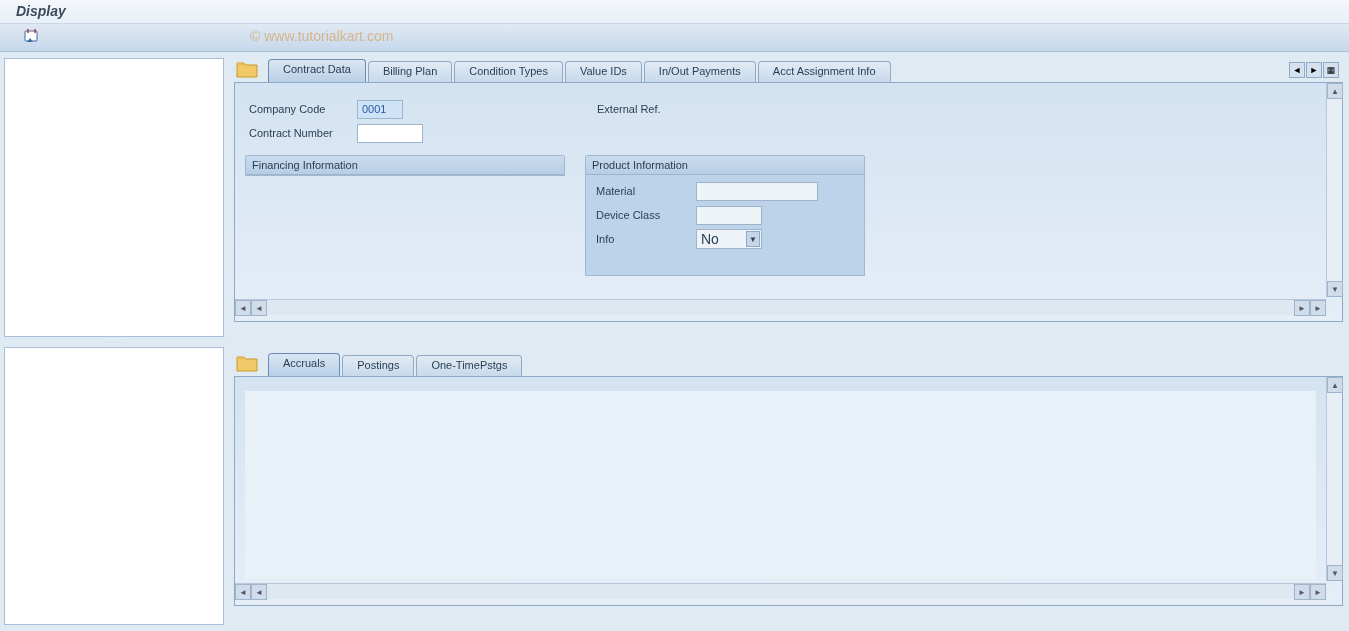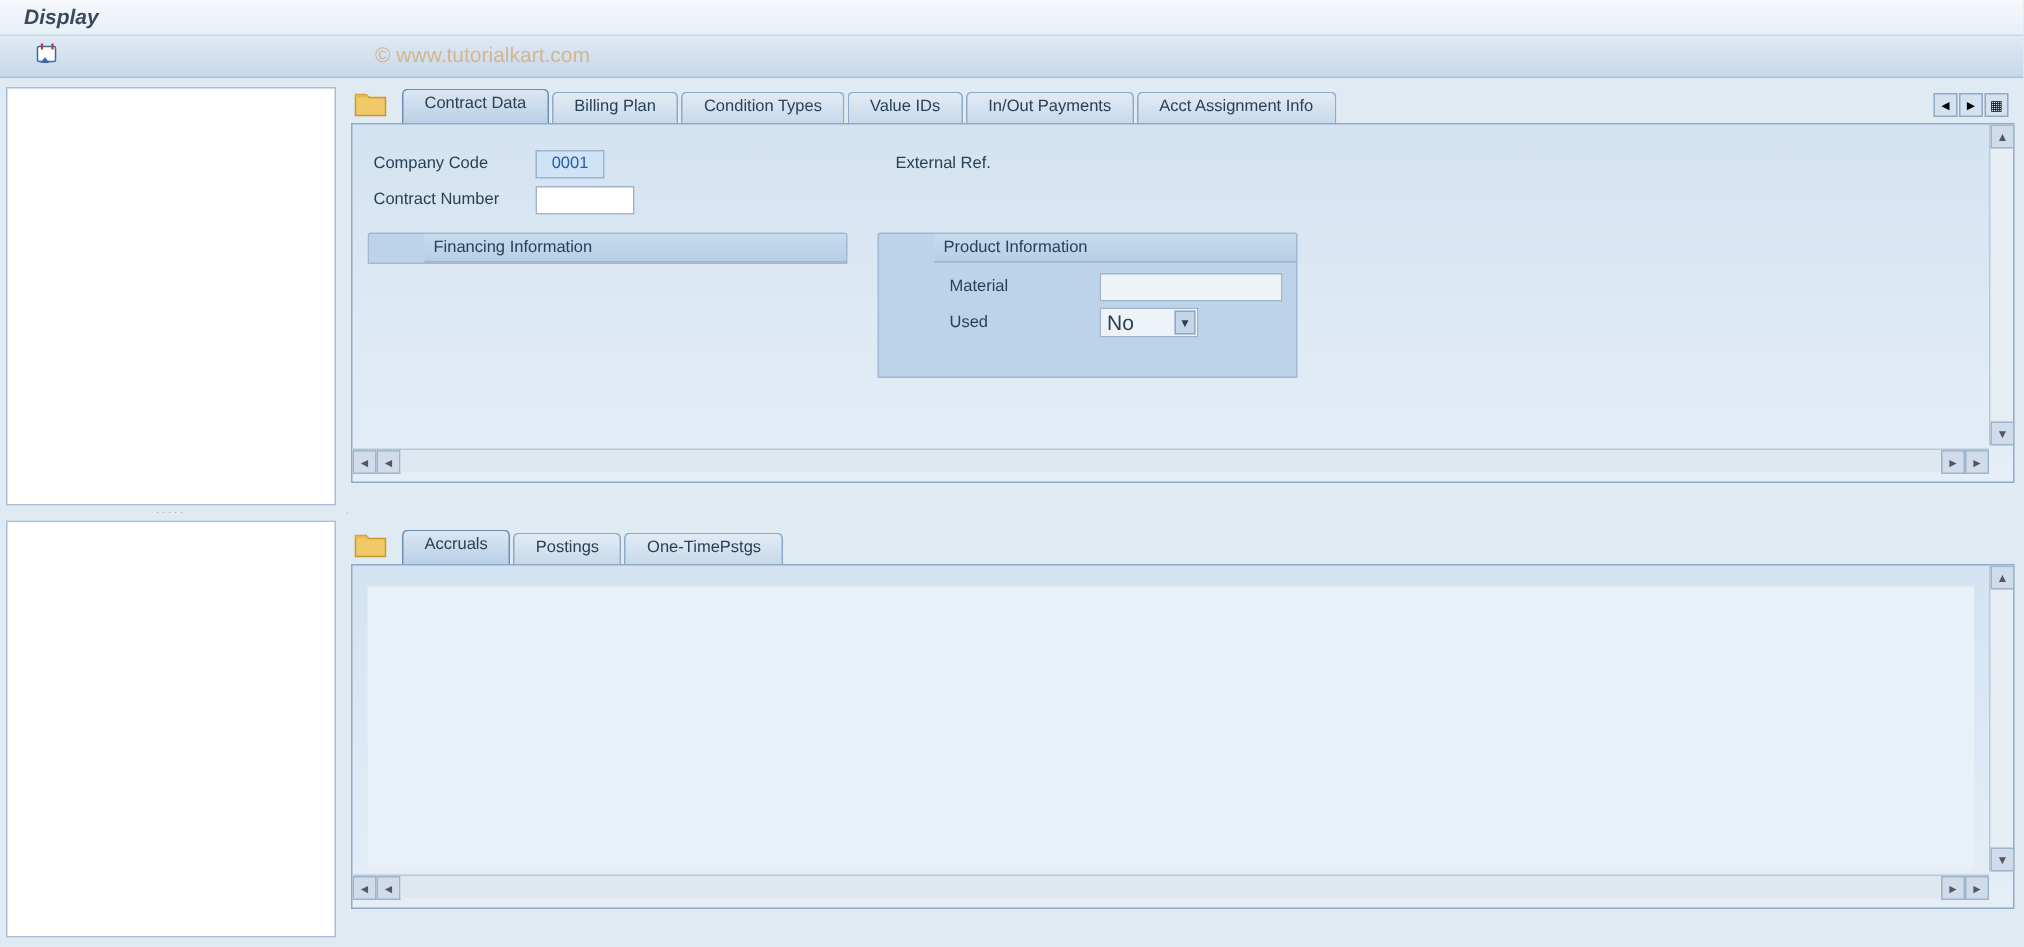--- a/index.html
+++ b/index.html
@@ -44,30 +44,30 @@
 .vscroll-btn.top { position: absolute; top: 0; }
 .vscroll-btn.bottom { position: absolute; bottom: 0; }
 .hscroll { position: absolute; left: 0; right: 16px; bottom: 6px; height: 16px; background: #e8eef5; border-top: 1px solid #b8c8da; display: flex; }
 .hscroll-btn { width: 16px; height: 16px; background: #d0dce9; border: 1px solid #a0b4cc; display: flex; align-items: center; justify-content: center; font-size: 8px; color: #556; cursor: pointer; }
 .hscroll-track { flex: 1; background: #dfe7f0; }
 
 
 .form-row { display: flex; align-items: center; height: 24px; margin-bottom: 0px; font-size: 11px; color: #2a3f55; }
 .form-label { width: 112px; padding-left: 4px; }
 .form-input { border: 1px solid #9fb4cb; background: #eef3f8; height: 19px; padding: 1px 4px; font-size: 11px; color: #2a3f55; }
-.form-input.code { width: 46px; background: #cfe3f6; color: #2a5da8; text-align: center; }
+.form-input.code { width: 46px; background: #cfe3f6; color: #2a5da8; }
 .form-input.contract { width: 66px; background: #fff; }
 .form-input.std { width: 96px; }
 .form-input.wide { width: 186px; }
 .two-col { display: flex; gap: 20px; }
 .col { flex: 0 0 320px; }
 .ext-label { margin-left: 190px; }
 
 
-.group { border: 1px solid #a0b8d0; background: #bdd3e9; border-radius: 2px 2px 0 0; margin-top: 10px; padding-left: 37px; }
+.group { border: 1px solid #a0b8d0; background: #bdd3e9; border-radius: 2px 2px 0 0; margin-top: 10px; }
 .group-title { background: linear-gradient(to bottom, #c9dbed, #b6cee6); border-bottom: 1px solid #9fb4cb; padding: 3px 6px; font-size: 11px; color: #2a3f55; }
 .group-body { padding: 4px 6px 0 6px; }
 .group-body .form-row { height: 24px; }
 .group-body .form-label { width: 104px; }
 
 .select-wrap { position: relative; display: inline-flex; }
 .select-input { border: 1px solid #9fb4cb; background: #eef3f8; height: 20px; width: 66px; padding: 1px 18px 1px 4px; font-size: 14px; color: #2a3f55; }
 .select-btn { position: absolute; right: 2px; top: 2px; width: 14px; height: 16px; background: #c5d6e8; border: 1px solid #8fa9c6; font-size: 8px; display: flex; align-items: center; justify-content: center; cursor: pointer; }
 
 
@@ -147,21 +147,25 @@
 
             <div class="col" style="flex: 0 0 280px;">
               <div class="group">
                 <div class="group-title">Product Information</div>
                 <div class="group-body">
                   <div class="form-row">
                     <div class="form-label">Material</div>
                     <input class="form-input" style="width: 122px;">
                   </div>
                   <div class="form-row">
-                    <div class="form-label">Used</div>
+                    <div class="form-label">Device Class</div>
+                    <input class="form-input" style="width: 66px;">
+                  </div>
+                  <div class="form-row">
+                    <div class="form-label">Info</div>
                     <div class="select-wrap">
                       <input class="select-input" value="No" style="">
                       <div class="select-btn">▼</div>
                     </div>
                   </div>
                   <div class="form-row"></div>
                 </div>
               </div>
             </div>
           </div>

